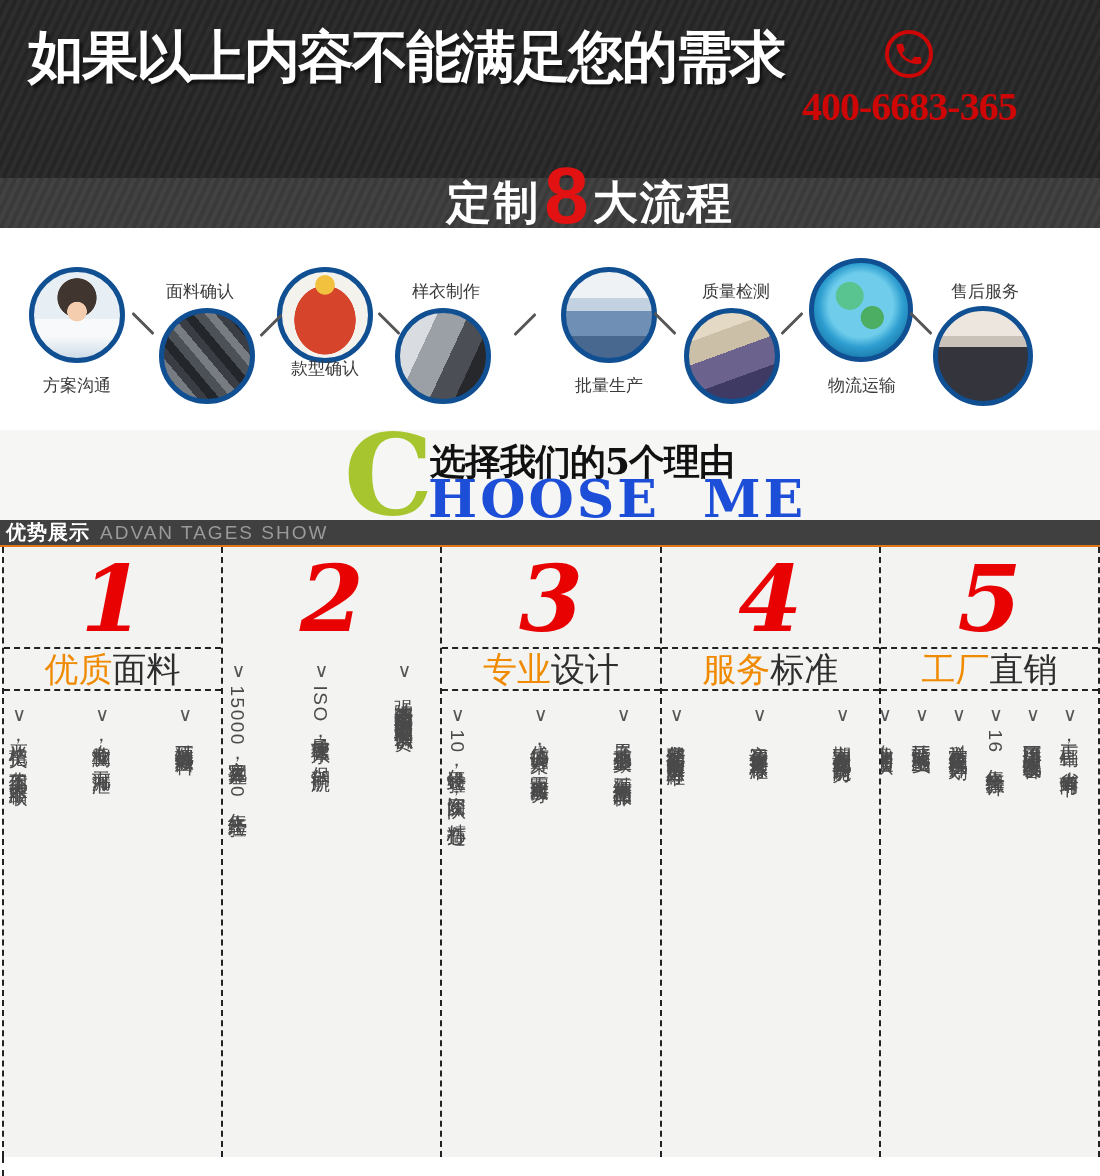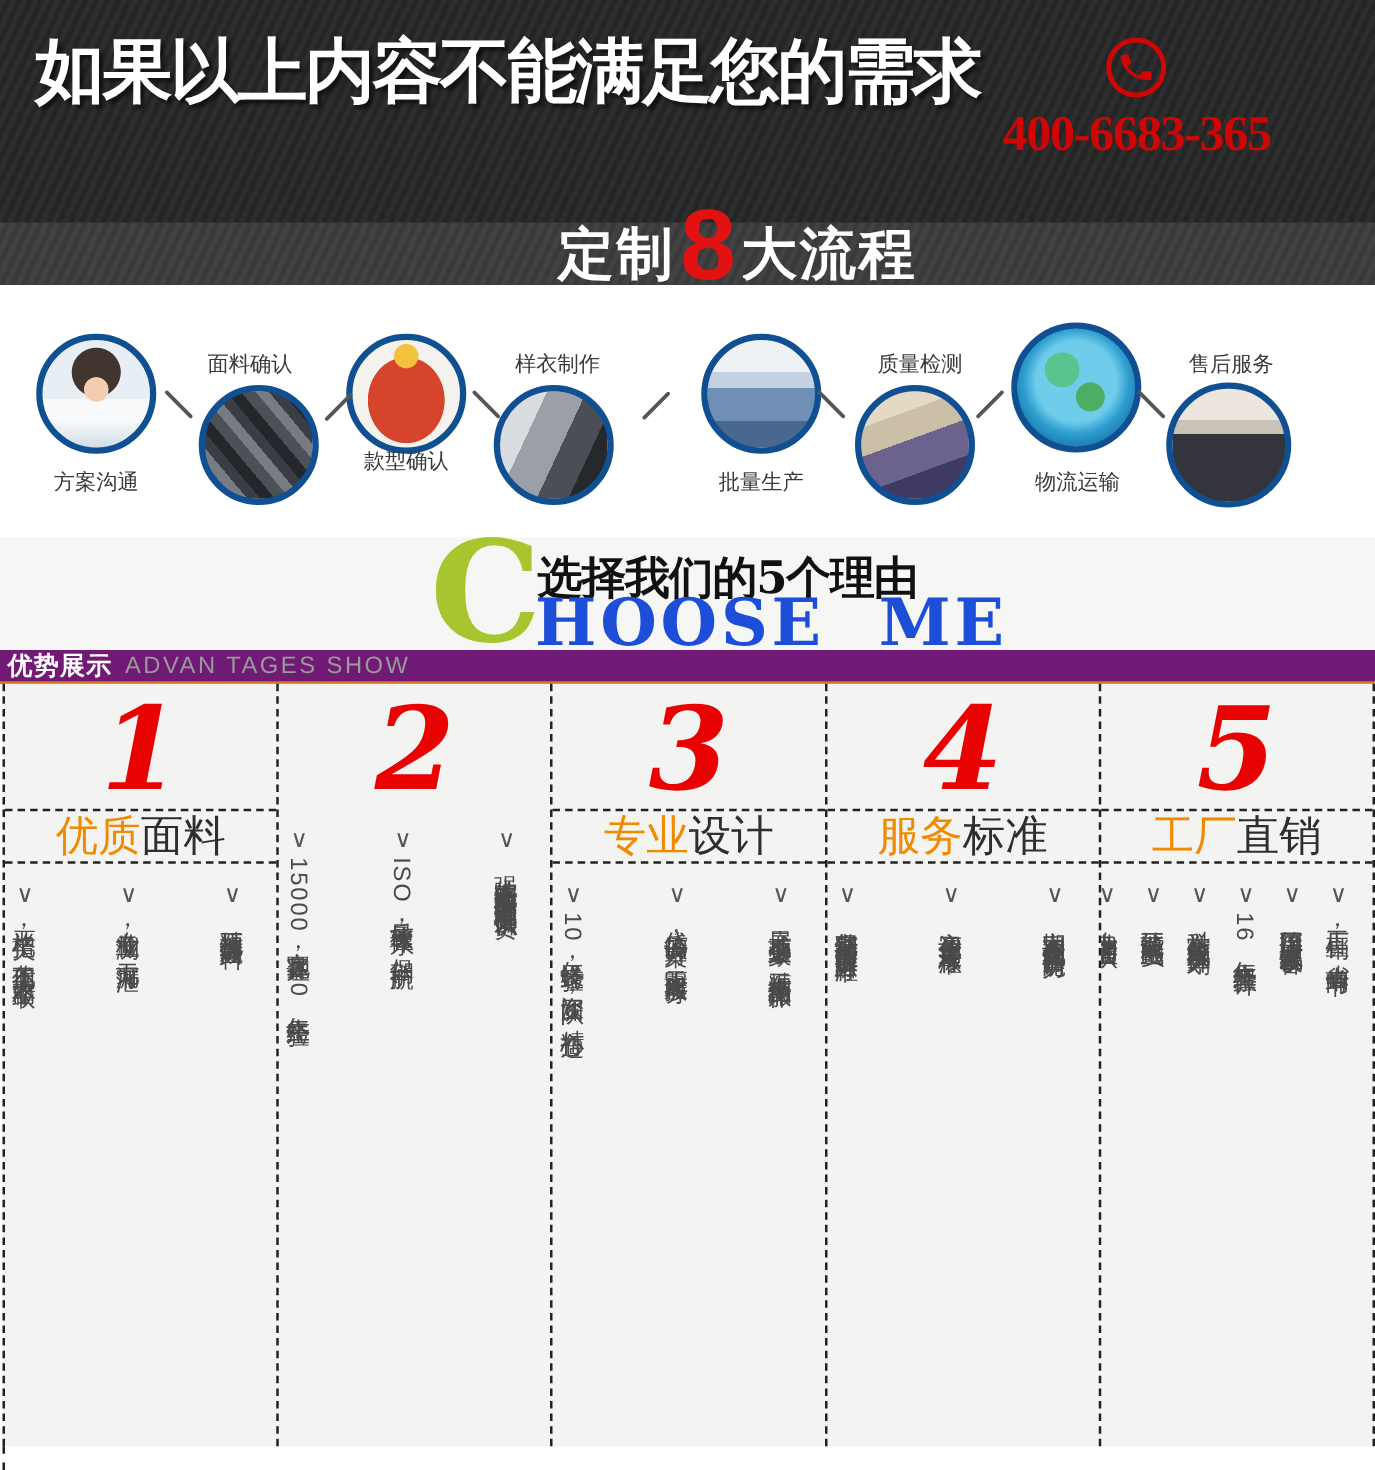--- a/index.html
+++ b/index.html
@@ -65,21 +65,21 @@
   
   #choose{position:absolute;left:0;top:430px;width:1100px;height:90px;background:#f6f6f4;}
   .bigC{position:absolute;left:344px;top:-8px;font-family:"DejaVu Serif",serif;font-weight:bold;
         font-size:112px;line-height:0.95;color:#a6c52f;}
   .ch-cn{position:absolute;left:430px;top:8px;font-family:"DejaVu Serif",serif;font-weight:bold;
          font-size:36px;color:#111;letter-spacing:-1px;white-space:nowrap;}
   .ch-en{position:absolute;left:428px;top:38px;font-family:"DejaVu Serif",serif;font-weight:bold;
          font-size:52px;color:#1d4ed8;letter-spacing:3px;word-spacing:22px;white-space:nowrap;}
 
   
-  #advbar{position:absolute;left:0;top:520px;width:1100px;height:25px;background:#701a75;
+  #advbar{position:absolute;left:0;top:520px;width:1100px;height:25px;background:#404040;
           border-bottom:2px solid #e0751a;display:flex;align-items:center;}
   .adv-cn{font-size:20px;font-weight:bold;color:#fff;margin-left:6px;letter-spacing:1px;white-space:nowrap;}
   .adv-en{font-size:19px;color:#9a9a9a;margin-left:10px;letter-spacing:2px;white-space:nowrap;}
 
   
   #cols{position:absolute;left:2px;top:547px;width:1096px;height:610px;background:#f3f3f2;
         display:flex;border-right:2px dashed #222;}
   .col{flex:1 1 0;border-left:2px dashed #222;display:flex;flex-direction:column;box-sizing:border-box;min-width:0;}
   .num{height:100px;font-family:"DejaVu Serif",serif;font-style:italic;font-weight:bold;
        font-size:92px;line-height:104px;text-align:center;color:#e90202;}

